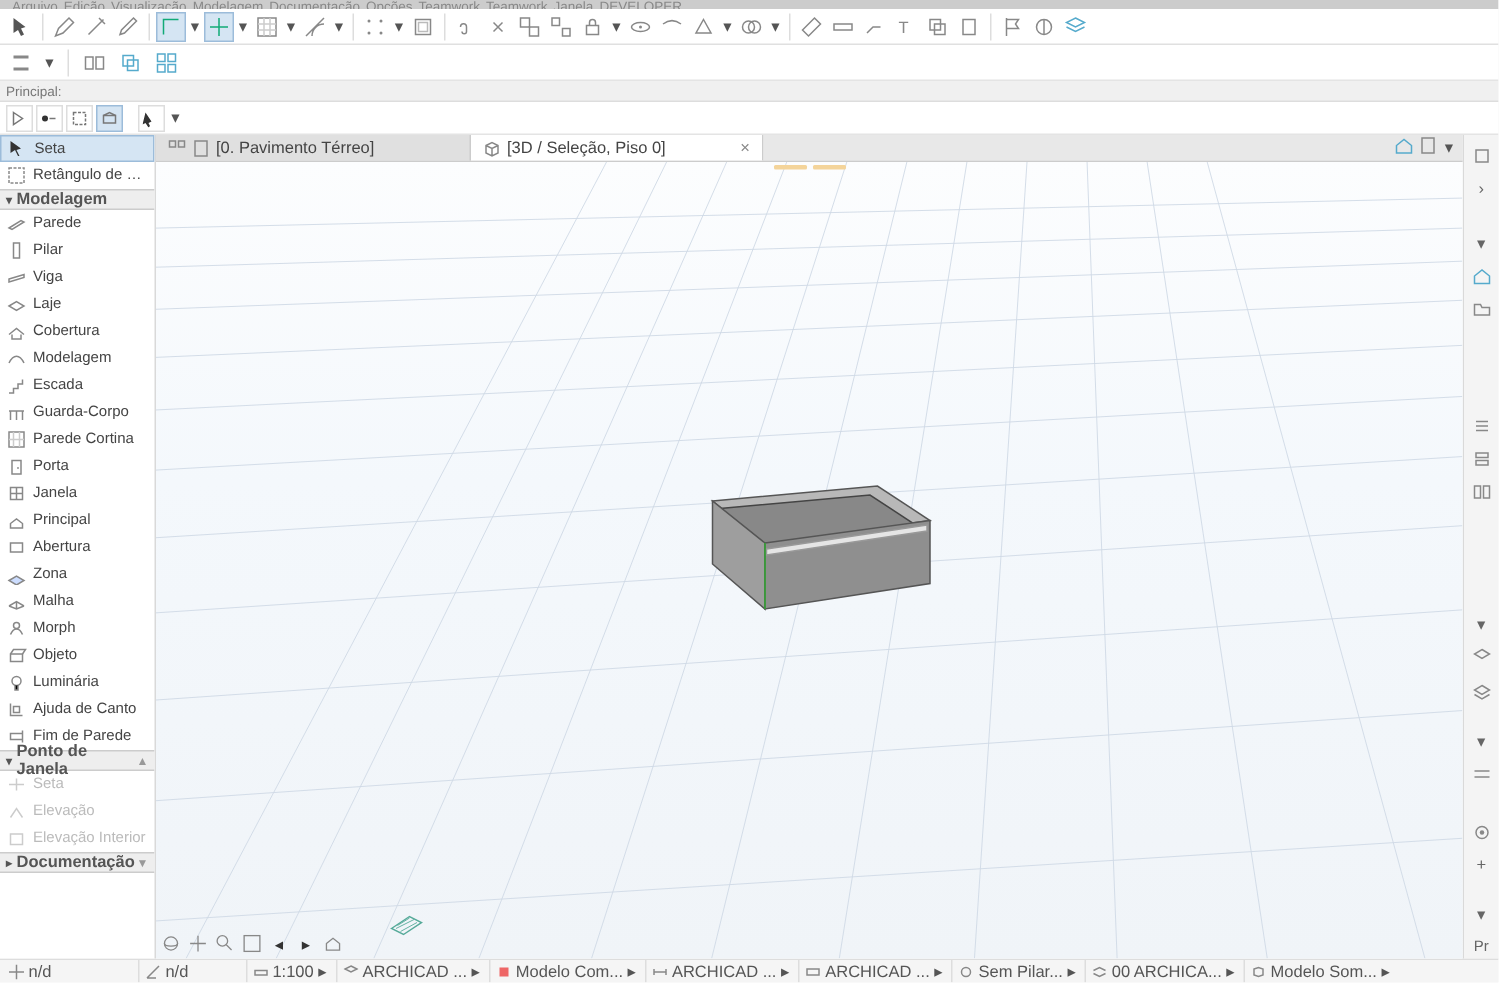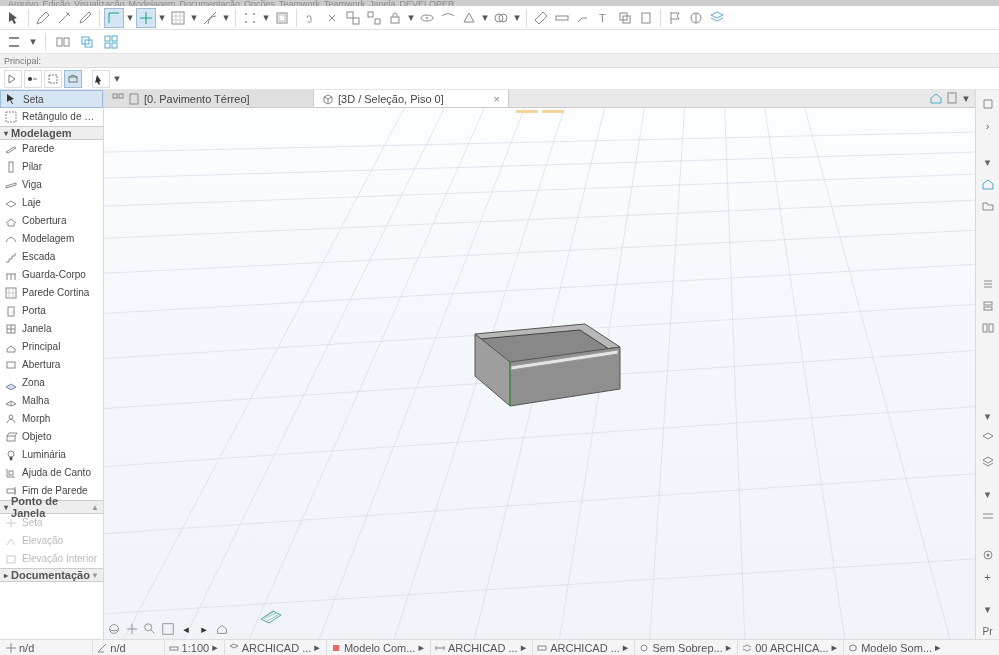--- a/index.html
+++ b/index.html
@@ -762,21 +762,21 @@
       <svg class="sb-ico" viewBox="0 0 10 10">
         <rect x="1" y="3" width="8" height="4" fill="none" stroke="#888"></rect>
       </svg>
       <span>ARCHICAD ...</span>
       <span>▸</span>
     </div>
   <div class="sb-field">
       <svg class="sb-ico" viewBox="0 0 10 10">
         <circle cx="5" cy="5" r="3" fill="none" stroke="#888"></circle>
       </svg>
-      <span>Sem Sobrep...</span>
+      <span>Sem Pilar...</span>
       <span>▸</span>
     </div>
   <div class="sb-field">
       <svg class="sb-ico" viewBox="0 0 10 10">
         <path d="M1 4l4-2 4 2M1 6l4 2 4-2" fill="none" stroke="#888"></path>
       </svg>
       <span>00 ARCHICA...</span>
       <span>▸</span>
     </div>
   <div class="sb-field">

